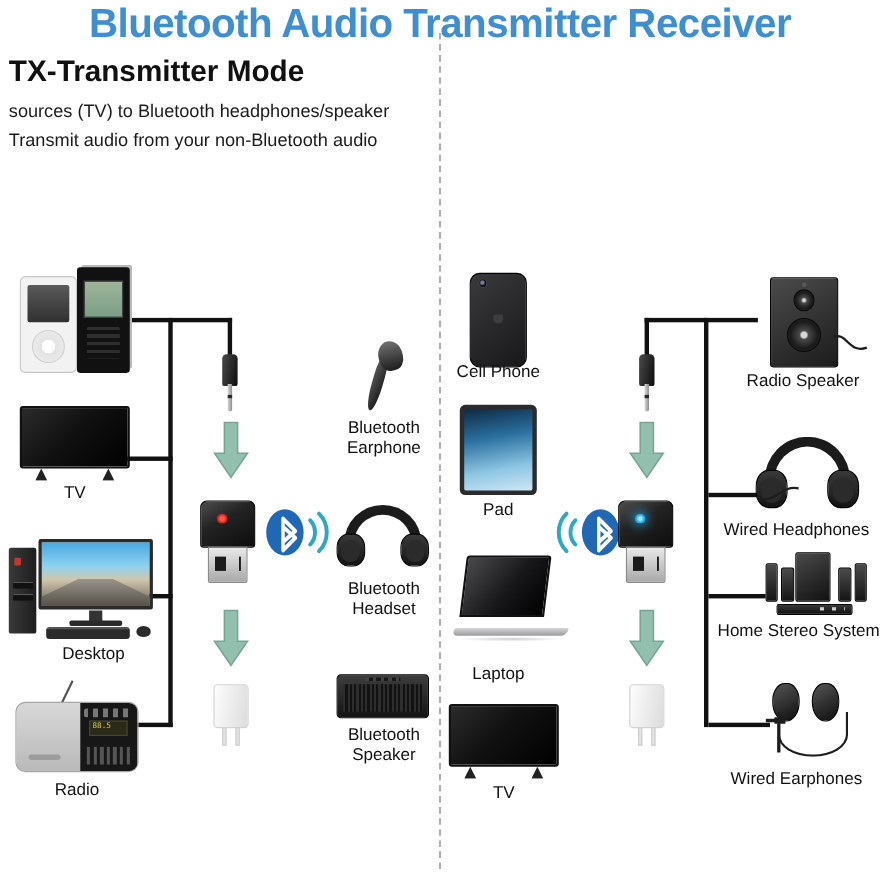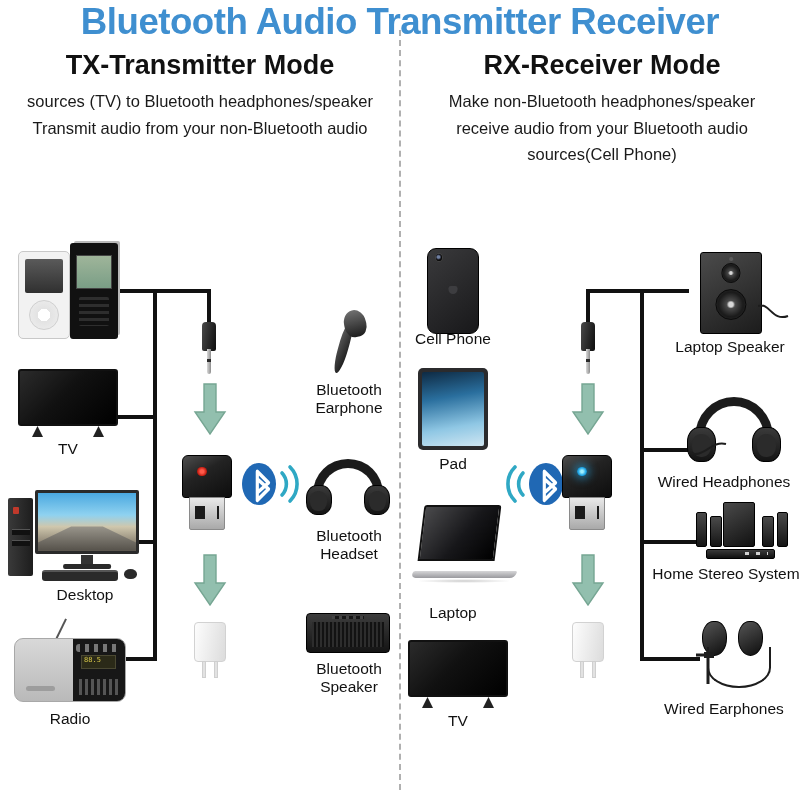--- a/index.html
+++ b/index.html
@@ -9,21 +9,21 @@
   #page{position:relative;width:800px;height:800px;background:#fff;}
 
   
   #title{
     position:absolute;left:0;top:0;width:800px;height:44px;
     display:flex;align-items:center;justify-content:center;
     font-size:37px;font-weight:bold;letter-spacing:-0.5px;
     color:#3f8fd0;white-space:nowrap;
     transform:scaleX(0.99);
   }
-  .mode-head{position:absolute;text-align:center;}
+  .mode-head{position:absolute;text-align:left;}
   .mode-title{font-size:27px;font-weight:bold;color:#111;white-space:nowrap;}
   .mode-desc{font-size:16.5px;color:#1a1a1a;line-height:1.62;margin-top:7px;}
 
   
   #divider{position:absolute;left:399px;top:30px;width:0;height:760px;
     border-left:2px dashed #b0b0b0;}
 
   
   .label{position:absolute;font-size:15.5px;color:#111;text-align:center;
          line-height:1.15;white-space:pre-line;}
@@ -241,28 +241,20 @@
   <div id="divider"></div>
 
   <div class="mode-head" style="left:8px;top:50px;width:384px;">
     <div class="mode-title">TX-Transmitter Mode</div>
     <div class="mode-desc">
       <div>sources (TV) to Bluetooth headphones/speaker</div>
       <div>Transmit audio from your non-Bluetooth audio</div>
     </div>
   </div>
 
-  <div class="mode-head" style="left:410px;top:50px;width:384px;">
-    <div class="mode-title">RX-Receiver Mode</div>
-    <div class="mode-desc">
-      <div>Make non-Bluetooth headphones/speaker</div>
-      <div>receive audio from your Bluetooth audio</div>
-      <div>sources(Cell Phone)</div>
-    </div>
-  </div>
 
   <div class="wire" style="left:153px;top:289px;width:4px;height:372px;"></div>
   <div class="wire" style="left:108px;top:289px;width:103px;height:4px;"></div>
   <div class="wire" style="left:207px;top:289px;width:4px;height:35px;"></div>
   <div class="wire" style="left:100px;top:415px;width:57px;height:4px;"></div>
   <div class="wire" style="left:112px;top:540px;width:45px;height:4px;"></div>
   <div class="wire" style="left:120px;top:657px;width:37px;height:4px;"></div>
 
   <div class="mp3-old" style="left:18px;top:251px;width:50px;height:86px;">
     <div class="s"></div>
@@ -451,21 +443,21 @@
   </div>
 
   <div class="spk" style="left:700px;top:252px;width:62px;height:82px;">
     <div class="led"></div>
     <div class="c tw"></div>
     <div class="c wf"></div>
   </div>
   <svg style="position:absolute;left:758px;top:300px;" width="36" height="28" aria-hidden="true">
     <path d="M0 6 C12 2, 14 22, 30 16" fill="none" stroke="#1d1d1d" stroke-width="2"></path>
   </svg>
-  <div class="label" style="left:660px;top:338px;width:140px;">Laptop Speaker</div>
+  <div class="label" style="left:660px;top:338px;width:140px;">Radio Speaker</div>
 
   <div class="hp" style="left:686px;top:397px;width:96px;height:72px;">
     <div class="band"></div>
     <div class="cup l"></div>
     <div class="cup r"></div>
     <div class="pad2 l"></div>
     <div class="pad2 r"></div>
   </div>
   <svg style="position:absolute;left:688px;top:440px;" width="40" height="34" aria-hidden="true">
     <path d="M38 4 C22 0, 16 20, 0 12" fill="none" stroke="#1d1d1d" stroke-width="2"></path>

